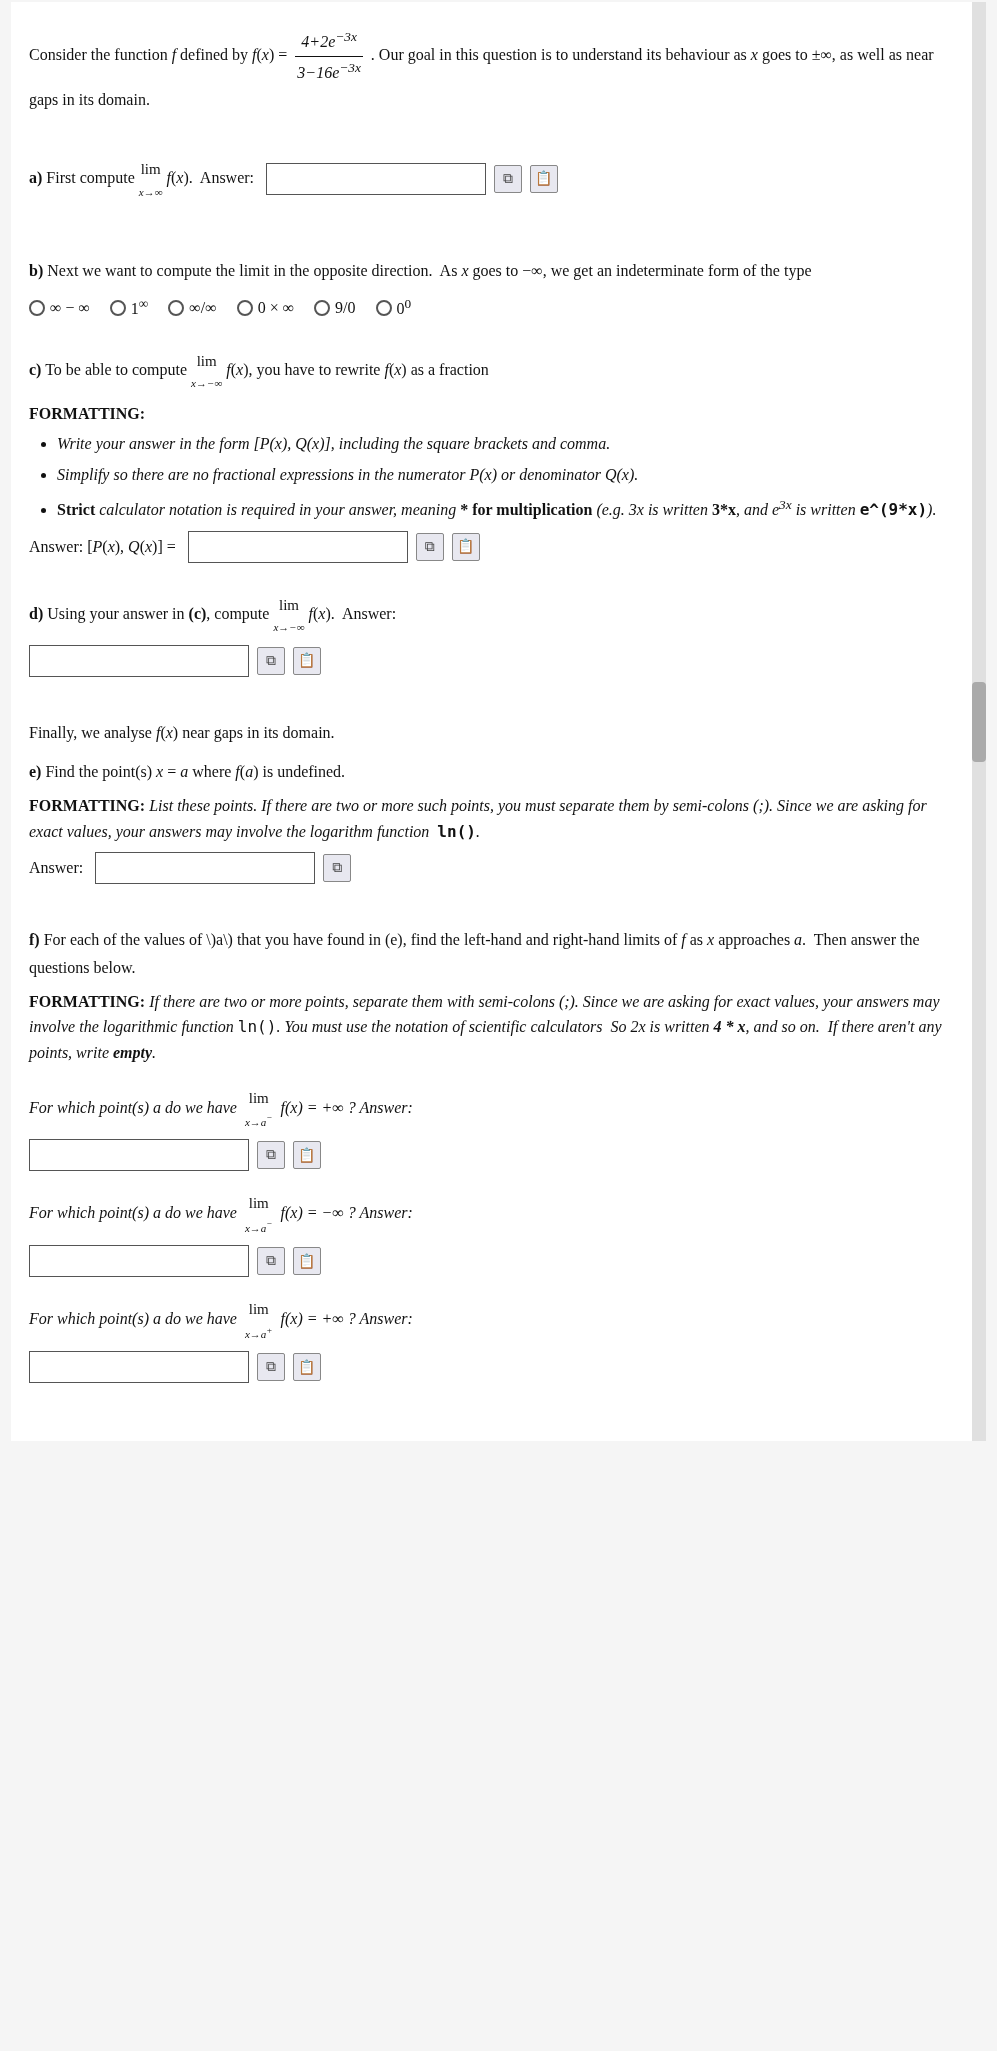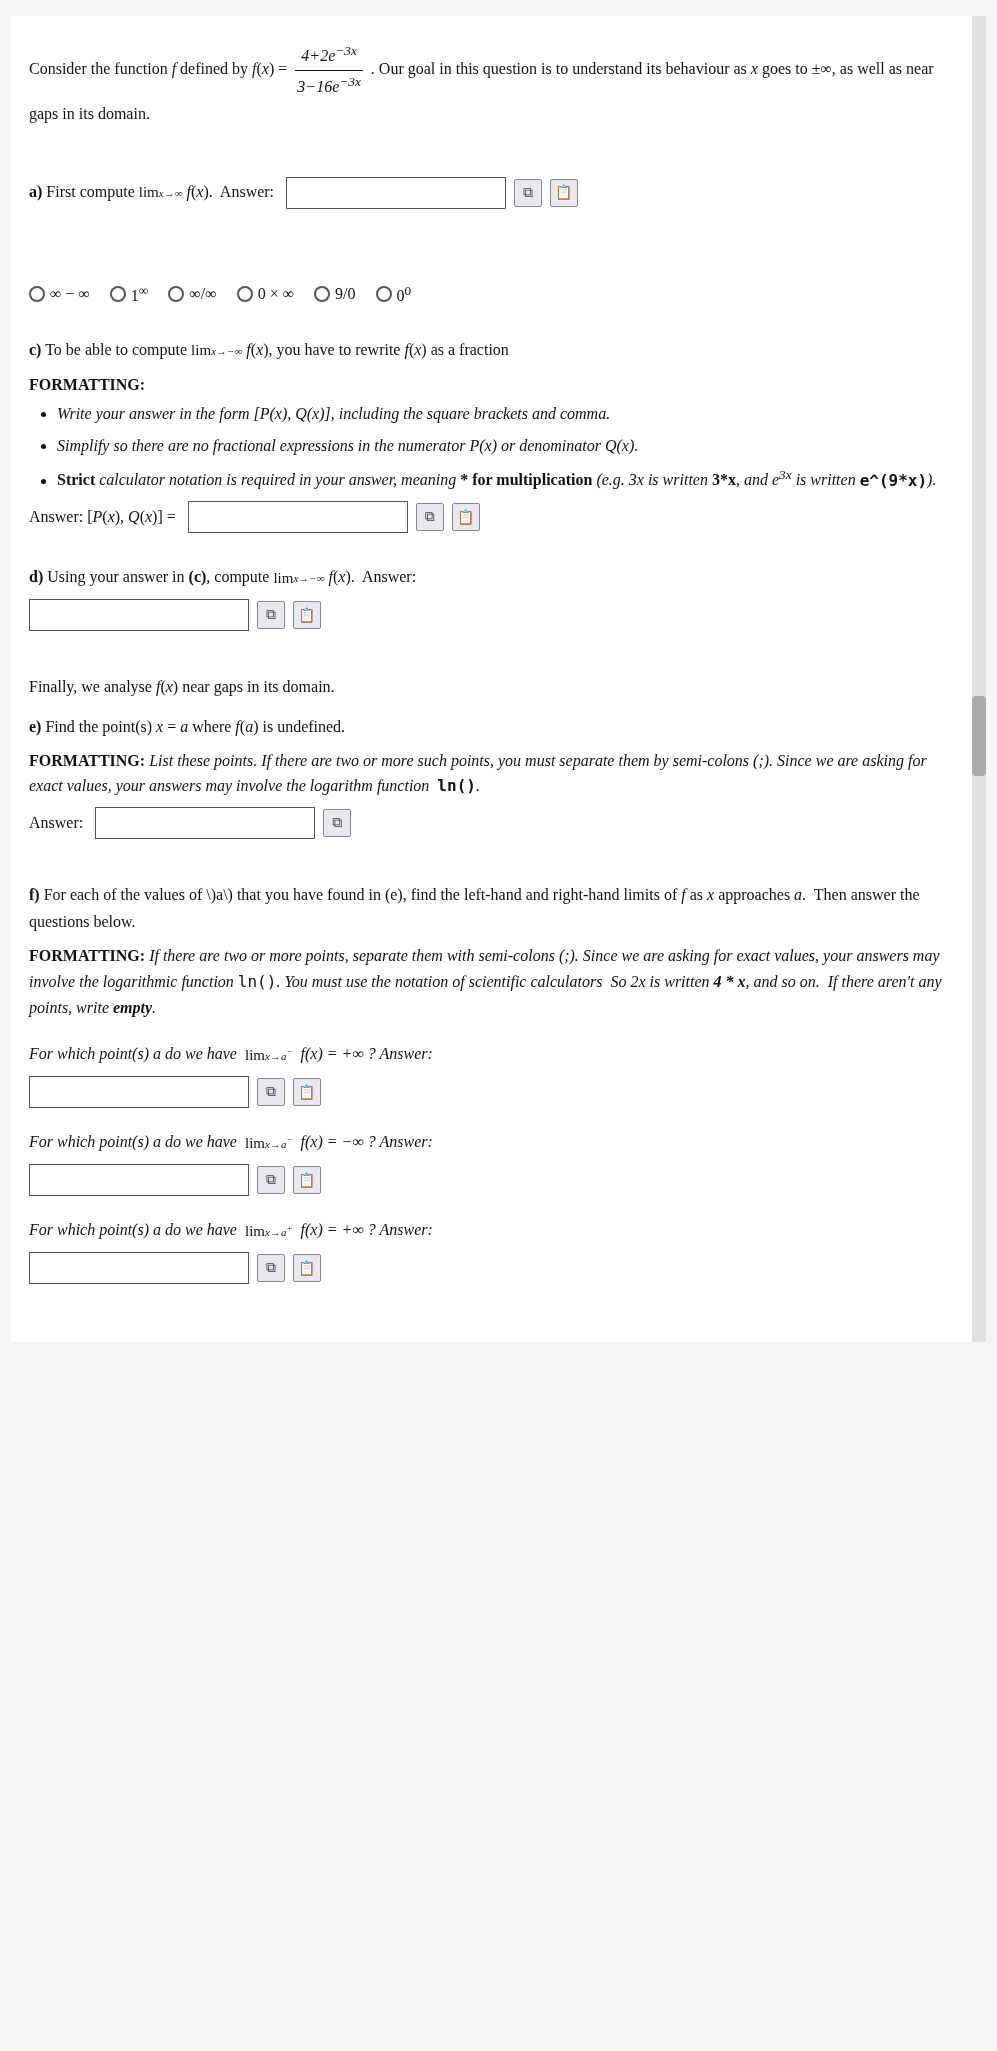--- a/index.html
+++ b/index.html
@@ -7,21 +7,21 @@
       font-family: Georgia, 'Times New Roman', serif;
       font-size: 16px;
       background: #f5f5f5;
       color: #111;
       width: 997px;
       min-height: 2051px;
     }
     .page {
       background: #fff;
       width: 975px;
-      margin: 16px auto;
+      margin: 2px auto;
       padding: 24px 28px 40px 18px;
       position: relative;
     }
     .scrollbar {
       position: absolute;
       right: 0;
       top: 0;
       width: 14px;
       height: 100%;
       background: #e0e0e0;
@@ -69,21 +69,21 @@
     }
     .formatting-label { font-weight: bold; font-style: normal; }
     .formatting-block { font-style: italic; margin: 8px 0 8px 0; line-height: 1.6; }
     .formatting-block .formatting-label { font-style: normal; text-align: center; }
     ul.fmt-list { margin-left: 28px; margin-top: 4px; margin-bottom: 4px; }
     ul.fmt-list li { margin-bottom: 6px; line-height: 1.6; font-style: italic; }
     ul.fmt-list li strong { font-style: normal; text-align: center; }
     .answer-label { font-style: normal; margin-right: 4px; }
     .bold { font-weight: bold; }
     .divider { height: 12px; }
-    .lim-block { display: inline-flex; flex-direction: row; align-items: center; vertical-align: middle; text-align: center; }
+    .lim-block { display: inline-flex; flex-direction: column; align-items: center; vertical-align: middle; text-align: center; }
     .lim-block-word { font-style: normal; font-size: 15px; }
     .lim-block-sub { font-size: 11px; font-style: italic; }
     .big-frac { display: inline-flex; flex-direction: column; align-items: center; vertical-align: middle; font-size: 16px; }
     .big-frac .num { border-bottom: 1.5px solid #111; padding: 0 6px; font-size: 16px; font-style: italic; }
     .big-frac .den { padding: 0 6px; font-size: 16px; font-style: italic; }
     .eq-line { margin: 10px 0; }
     .code { font-family: monospace; font-style: normal; }
     .line { line-height: 1.7; }
   </style>
 </head>
@@ -121,20 +121,24 @@
         <span class="icon-btn">📋</span>
       </span>
     </div>
   </div>
 
   <div class="divider"></div>
   <div class="divider"></div>
   <div class="divider"></div>
 
   <div class="section">
+    <div class="line">
+      <span class="bold">b)</span>
+      <span> Next we want to compute the limit in the opposite direction.&nbsp; As <em>x</em> goes to −∞, we get an indeterminate form of the type</span>
+    </div>
     <div class="radio-row">
       <label class="radio-option">
         <span class="radio-circle"></span>
         <span>∞ − ∞</span>
       </label>
       <label class="radio-option">
         <span class="radio-circle"></span>
         <span>1<sup>∞</sup></span>
       </label>
       <label class="radio-option">

